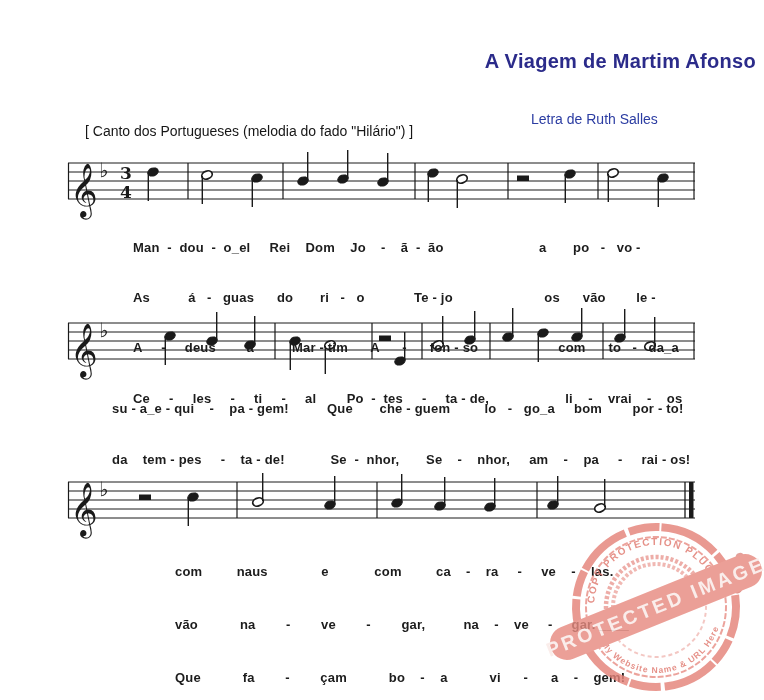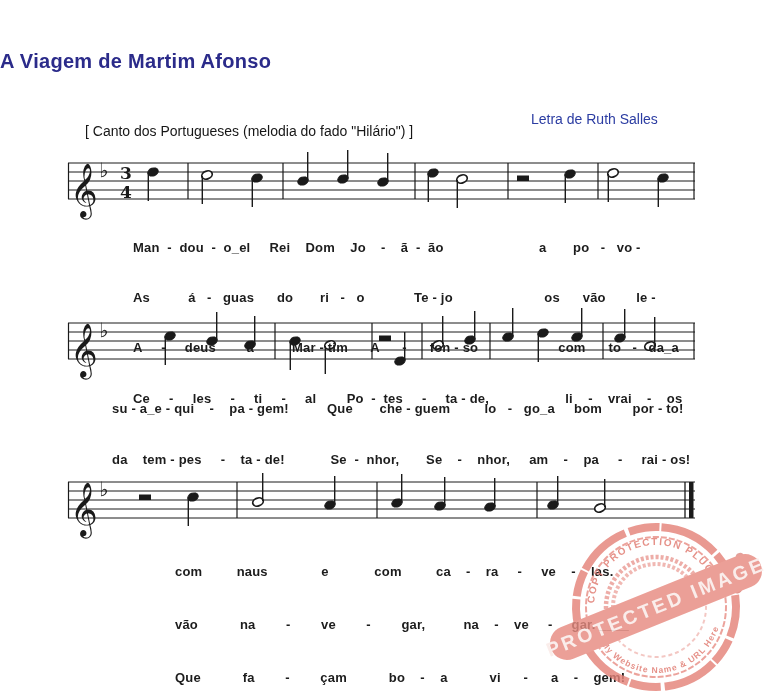--- a/index.html
+++ b/index.html
@@ -1,21 +1,21 @@
 <!DOCTYPE html>
 <html><head>
 <meta charset="utf-8">
 <style>
   html,body{margin:0;padding:0;}
   body{
     width:764px;height:700px;position:relative;overflow:hidden;
     background:#ffffff;font-family:"Liberation Sans",sans-serif;
   }
   .title{
-    position:absolute;top:50px;left:0;width:756px;text-align:left;
+    position:absolute;top:50px;left:0;width:756px;text-align:right;
     font-size:20px;font-weight:bold;letter-spacing:.3px;color:#2b2b8a;
   }
   .credit{
     position:absolute;top:111px;left:531px;
     font-size:14px;color:#2b3ca2;
   }
   .subtitle{
     position:absolute;top:123px;left:85px;
     font-size:14px;color:#161616;
   }

